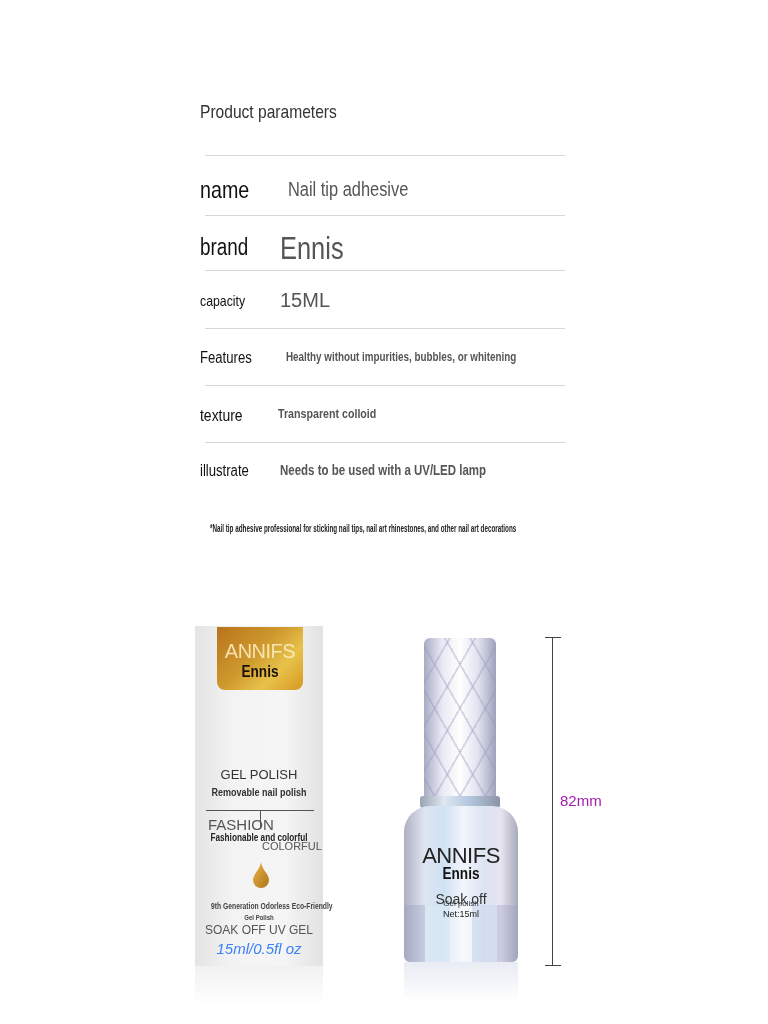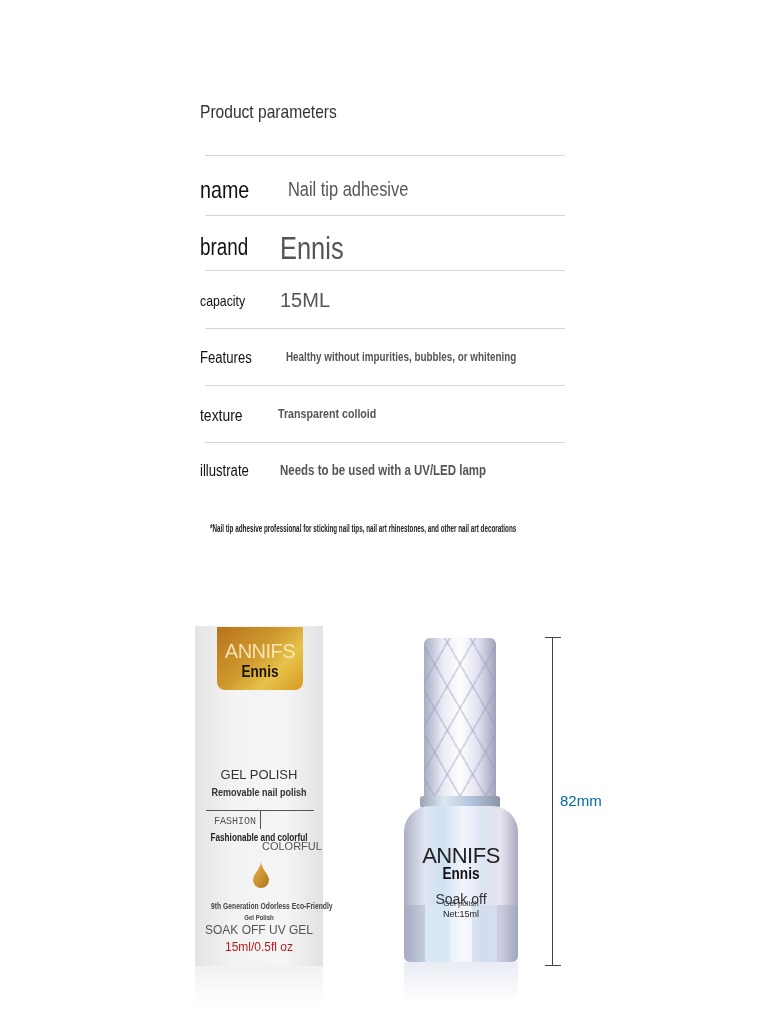--- a/index.html
+++ b/index.html
@@ -22,28 +22,28 @@
       background: linear-gradient(180deg, rgba(230,230,230,0.55), rgba(255,255,255,0)); }
     .box-label { position: absolute; left: 217px; top: 627px; width: 86px; height: 63px; border-radius: 0 0 8px 8px;
       background: linear-gradient(135deg, #b8731c 0%, #cf9a2e 45%, #e7c24a 70%, #d79a22 100%); }
     .box-brand { position: absolute; left: 217px; top: 640px; width: 86px; text-align: center; font-family: "Liberation Sans", sans-serif; font-size: 20px; color: rgba(255,240,200,0.85); letter-spacing: -0.5px; font-weight: normal; }
     .box-sub { position: absolute; left: 217px; top: 663px; width: 86px; text-align: center; font-family: "Liberation Sans", sans-serif; font-size: 16px; font-weight: bold; color: #1a1208; transform: scaleX(0.85); }
     .box-t { position: absolute; left: 195px; width: 128px; text-align: center; white-space: nowrap; font-family: "Liberation Sans", sans-serif; color: #333; }
     .box-gel { top: 767px; font-size: 13px; letter-spacing: 0px; }
     .box-rem { top: 786px; font-size: 11px; font-weight: bold; transform: scaleX(0.82); }
     .box-hr { position: absolute; left: 206px; top: 810px; width: 108px; height: 1px; background: #555; }
     .box-vr { position: absolute; left: 260px; top: 811px; width: 1px; height: 18px; background: #555; }
-    .box-fashion { position: absolute; left: 208px; top: 816px; width: 48px; text-align: right; font-size: 10px; color: #555; font-family: Liberation Mono, monospace; }
+    .box-fashion { position: absolute; left: 208px; top: 816px; width: 48px; text-align: right; font-size: 15px; color: #555; font-family: Liberation Sans, sans-serif; }
     .box-colorful { position: absolute; left: 262px; top: 816px; width: 52px; text-align: center; font-size: 11px; color: #555; font-family: Liberation Sans, sans-serif; margin-top: 24px; }
     .box-fc { top: 832px; font-size: 10px; font-weight: bold; transform: scaleX(0.82); color: #222; }
     .drop { position: absolute; left: 252px; top: 862px; width: 18px; height: 26px; }
     .box-9th { top: 901px; font-size: 9px; font-weight: bold; transform: scaleX(0.75); color: #444; }
     .box-gp { top: 913px; font-size: 8px; font-weight: bold; transform: scaleX(0.75); color: #444; }
     .box-soak { top: 923px; font-size: 12px; color: #555; }
-    .box-ml { top: 940px; font-size: 12px; color: #b91c1c; }
+    .box-ml { top: 940px; font-size: 15px; color: #3b82f6; font-style: italic; }
 
     
     .cap { position: absolute; left: 424px; top: 638px; width: 72px; height: 162px; border-radius: 6px 6px 2px 2px;
       background:
         repeating-linear-gradient(60deg, rgba(255,255,255,0.0) 0 10px, rgba(150,150,190,0.35) 10px 12px, rgba(255,255,255,0.0) 12px 22px),
         repeating-linear-gradient(-60deg, rgba(255,255,255,0.0) 0 10px, rgba(150,150,190,0.35) 10px 12px, rgba(255,255,255,0.0) 12px 22px),
         linear-gradient(90deg, #a9abc4 0%, #e8e9f4 25%, #ffffff 50%, #e1e2ef 75%, #9fa1bb 100%); }
     .collar { position: absolute; left: 420px; top: 796px; width: 80px; height: 12px; border-radius: 3px;
       background: linear-gradient(90deg, #9aa3b3, #dfe7f1 30%, #b6c9e0 60%, #8c94a6); }
     .body { position: absolute; left: 404px; top: 806px; width: 114px; height: 156px; border-radius: 26px 26px 6px 6px;
@@ -55,21 +55,21 @@
     .b-t { position: absolute; left: 404px; width: 114px; text-align: center; white-space: nowrap; font-family: "Liberation Sans", sans-serif; }
     .b-brand { top: 843px; font-size: 22px; color: #222; letter-spacing: -0.5px; }
     .b-sub { top: 865px; font-size: 16px; font-weight: bold; color: #111; transform: scaleX(0.85); }
     .b-soak { top: 891px; font-size: 14px; color: #333; }
     .b-gel { top: 899px; font-size: 8px; color: #333; }
     .b-net { top: 909px; font-size: 9px; color: #222; }
 
     
     .dim-line { position: absolute; left: 552px; top: 637px; width: 1px; height: 328px; background: #444; }
     .dim-tick { position: absolute; left: 545px; width: 16px; height: 1px; background: #444; }
-    .dim-label { position: absolute; left: 560px; top: 792px; font-family: "Liberation Sans", sans-serif; font-size: 15px; color: #0369a1; }
+    .dim-label { position: absolute; left: 560px; top: 792px; font-family: "Liberation Sans", sans-serif; font-size: 15px; color: #a21caf; }
   </style>
 </head>
 <body>
 
 <div>
   <div class="title">Product parameters</div>
 
   <div class="rule" style="top:155px"></div>
 
   <div>

